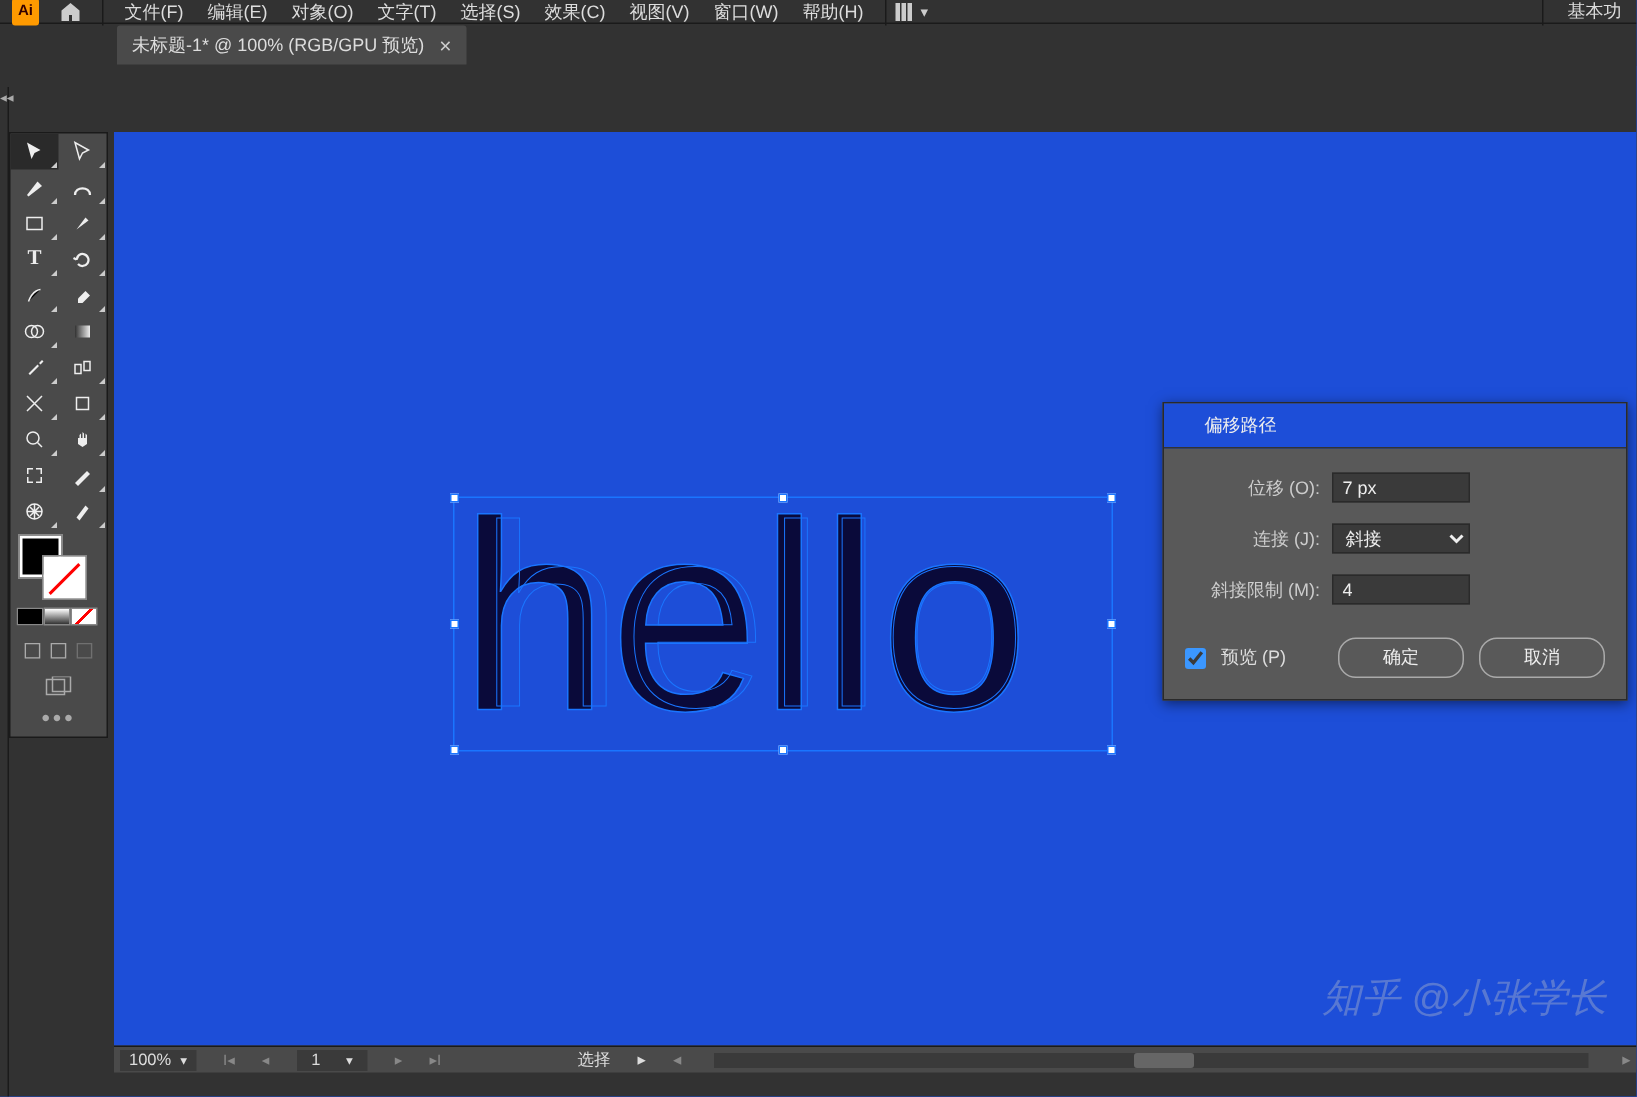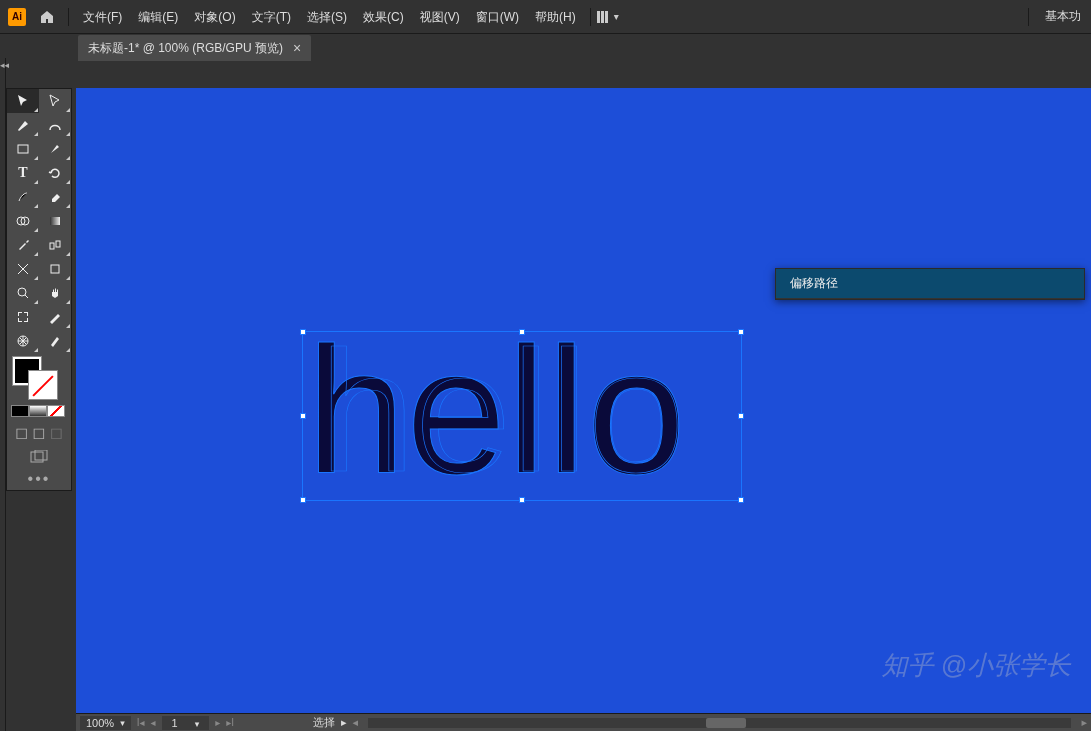--- a/index.html
+++ b/index.html
@@ -1,17 +1,17 @@
 <!DOCTYPE html>
 <html><head>
 <meta charset="utf-8">
 <style>
 *{box-sizing:border-box;margin:0;padding:0;font-family:"Microsoft YaHei",Arial,sans-serif;user-select:none}
 body{width:1091px;height:731px;background:#323232;overflow:hidden;position:relative}
-.menubar{height:34px;background:#323232;display:flex;align-items:center;border-bottom:1px solid #1a1a1a;font-size:12px;color:#ddd}
+.menubar{height:16px;background:#323232;display:flex;align-items:center;border-bottom:1px solid #1a1a1a;font-size:12px;color:#ddd}
 .ai-logo{width:18px;height:18px;background:#ff9a00;border-radius:2px;margin:0 6px 0 8px;display:flex;align-items:center;justify-content:center;color:#300;font-weight:bold;font-size:10px}
 .home-btn{width:22px;height:22px;margin:0 4px;display:flex;align-items:center;justify-content:center;color:#ccc}
 .vsep{width:1px;height:18px;background:#1a1a1a;margin:0 6px}
 .menu-item{padding:0 8px;height:28px;line-height:28px;cursor:pointer}
 .menu-right{margin-left:auto;display:flex;align-items:center;height:28px}
 .doc-layout-icon{display:inline-flex;gap:1px;margin-right:4px}
 .doc-layout-icon span{width:3px;height:12px;background:#ccc}
 .workspace-label{padding:0 10px;color:#ddd}
 .tabbar{height:28px;background:#323232;display:flex;align-items:center;padding-left:78px}
 .tab{height:26px;background:#4a4a4a;color:#ddd;font-size:12px;padding:0 10px;display:flex;align-items:center;gap:10px;border-radius:2px 2px 0 0}
@@ -31,27 +31,27 @@
 .mini-sw-row{display:flex;gap:0;padding:2px 4px}
 .mini-sw{width:18px;height:12px;border:1px solid #888}
 .mini-sw.k{background:#000}.mini-sw.w{background:#fff}.mini-sw.r{background:linear-gradient(135deg,#fff 45%,red 45%,red 55%,#fff 55%)}
 .icon-row{display:flex;gap:4px;padding:4px;justify-content:center;color:#aaa}
 .dots{text-align:center;color:#aaa;letter-spacing:2px;padding:2px}
 .canvas-wrap{position:absolute;left:76px;top:30px;right:0;bottom:18px;background:#4a4a4a}
 .canvas{position:absolute;left:0;top:0;right:0;bottom:0;background:#1d4ed8}
 .artwork{position:absolute;left:230px;top:225px}
 .sel-box{position:absolute;left:226px;top:243px;width:440px;height:170px;border:1px solid #1a75ff}
 .sel-handle{position:absolute;width:6px;height:6px;background:#fff;border:1px solid #1a75ff}
-.statusbar{position:absolute;left:76px;right:0;bottom:0;height:18px;background:#4a4a4a;border-top:1px solid #1a1a1a;display:flex;align-items:center;font-size:11px;color:#ddd;gap:6px;padding:0 4px}
+.statusbar{position:absolute;left:76px;right:0;bottom:16px;height:18px;background:#4a4a4a;border-top:1px solid #1a1a1a;display:flex;align-items:center;font-size:11px;color:#ddd;gap:18px;padding:0 4px}
 .zoom-combo{background:#3a3a3a;padding:1px 6px;display:flex;align-items:center;gap:6px}
 .nav-btn{color:#888;font-size:10px}
 .artboard-num{background:#3a3a3a;padding:1px 10px}
 .status-txt{margin-left:73px}
 .dialog{position:absolute;left:775px;top:268px;width:310px;background:#595959;border:1px solid #2a2a2a;box-shadow:0 2px 8px rgba(0,0,0,.5)}
-.dlg-title{background:#0c4a6e;color:#eee;font-size:12px;padding:6px 14px;border-bottom:1px solid #333}
+.dlg-title{background:#1d4ed8;color:#eee;font-size:12px;padding:6px 27px;border-bottom:1px solid #333}
 .dlg-body{padding:16px 14px 14px}
 .dlg-row{display:flex;align-items:center;margin-bottom:14px;font-size:12px;color:#ccc}
 .dlg-label{width:90px;text-align:right;margin-right:8px}
 .dlg-input{background:#3a3a3a;border:1px solid #2a2a2a;color:#eee;font-size:12px;padding:2px 6px;width:92px;height:20px}
 .dlg-select{background:#3a3a3a;border:1px solid #2a2a2a;color:#eee;font-size:12px;padding:1px 4px;width:92px;height:20px}
 .dlg-foot{display:flex;align-items:center;gap:10px;margin-top:22px}
 .dlg-check{accent-color:#3b97ff;width:14px;height:14px}
 .dlg-btn{background:transparent;border:1px solid #aaa;border-radius:12px;color:#eee;font-size:12px;padding:4px 0;width:84px;text-align:center;cursor:pointer}
 .watermark{position:absolute;right:20px;bottom:30px;color:rgba(200,200,200,.35);font-size:26px;font-style:italic;font-weight:500;pointer-events:none}
 svg{display:block}
@@ -326,13 +326,36 @@
     <span style="color:#888">◂</span>
     <div style="flex:1;height:10px;background:#3a3a3a;margin:0 4px;position:relative">
       <div style="position:absolute;left:48%;width:40px;height:10px;background:#666;border-radius:2px"></div>
     </div>
     <span style="color:#888">▸</span>
   </div>
 </div>
 
 <div class="dialog">
   <div class="dlg-title">偏移路径</div>
+  <div class="dlg-body">
+    <div class="dlg-row">
+      <div class="dlg-label">位移 (O):</div>
+      <input class="dlg-input" value="7 px" style="">
+    </div>
+    <div class="dlg-row">
+      <div class="dlg-label">连接 (J):</div>
+      <select class="dlg-select">
+        <option>斜接</option>
+      </select>
+    </div>
+    <div class="dlg-row">
+      <div class="dlg-label">斜接限制 (M):</div>
+      <input class="dlg-input" value="4" style="">
+    </div>
+    <div class="dlg-foot">
+      <input type="checkbox" class="dlg-check" checked="" style="">
+      <span style="color:#ddd;font-size:12px">预览 (P)</span>
+      <div style="flex:1"></div>
+      <div class="dlg-btn">确定</div>
+      <div class="dlg-btn">取消</div>
+    </div>
+  </div>
 </div>
 
 </body></html>

